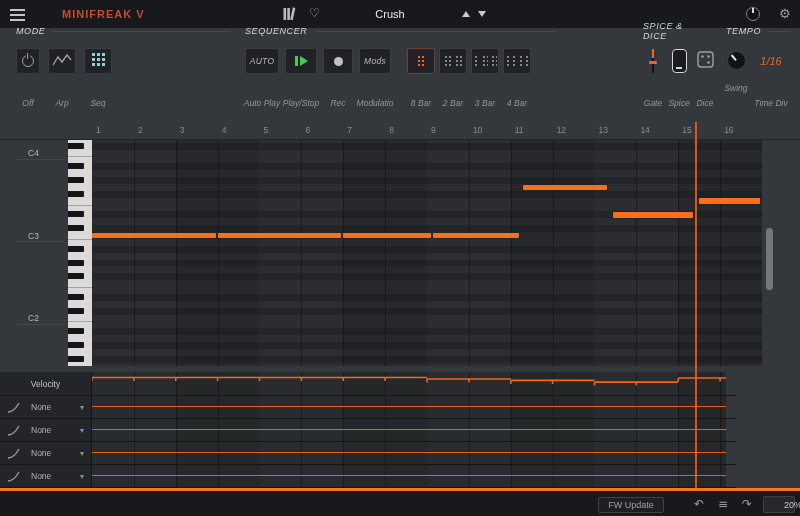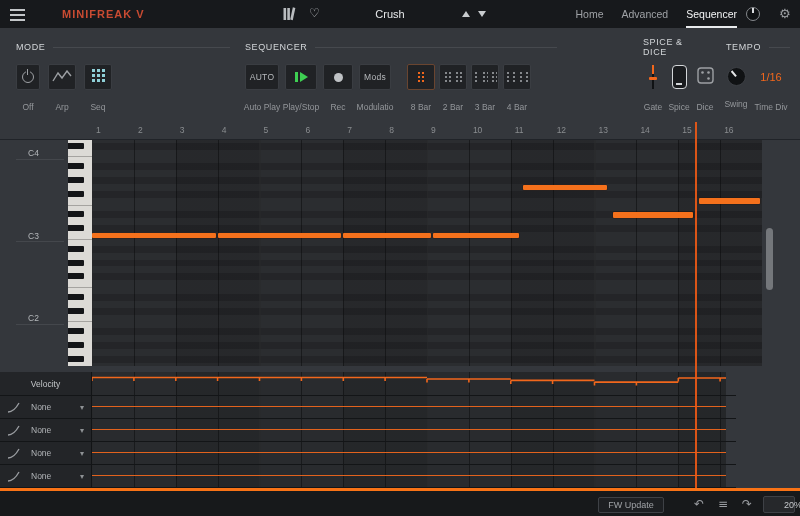--- a/index.html
+++ b/index.html
@@ -25,26 +25,26 @@
   #nav { position:absolute; right:63px; top:0; height:28px; display:flex; gap:18px; }
   .nav-item { height:28px; display:flex; align-items:center; font-size:10.5px; color:#9fa2a6;
               border-bottom:2px solid transparent; padding-top:2px; cursor:pointer; }
   .nav-item.active { color:#f4f5f6; border-bottom-color:#e8eaec; }
   #knob-icon { position:absolute; left:746px; top:7px; width:14px; height:14px; border-radius:50%;
                background:#101214; border:1.5px solid #85888c; }
   #knob-icon::after { content:''; position:absolute; left:5px; top:0px; width:2px; height:5px; background:#d8dadd; }
   #gear-icon { position:absolute; left:779px; top:6px; font-size:13px; color:#9b9ea2; }
 
   
-  .panel { position:absolute; top:42px; }
+  .panel { position:absolute; top:26px;font-style:italic; }
   .panel-title { display:flex; align-items:center; font-size:9px; letter-spacing:.6px; color:#d3d6d9; height:10px; }
   .panel-title .line { flex:1; height:1px; background:#46494e; margin-left:8px; }
   .panel-controls { display:flex; margin-top:12px; align-items:flex-start; }
   .ctrl { display:flex; flex-direction:column; align-items:center; }
-  .ctrl .lbl { margin-top:12px; font-size:8.5px; color:#94979b; white-space:nowrap; }
+  .ctrl .lbl { margin-top:24px; font-size:8.5px; color:#94979b; white-space:nowrap; }
   .btn { background:#202225; border:1px solid #3a3d42; border-radius:2px; height:26px;
          display:flex; align-items:center; justify-content:center; cursor:pointer; }
   .txtbtn { font-size:8.5px; color:#b6b9bc; letter-spacing:.3px; }
 
   
   .power-icon { position:relative; width:12px; height:12px; border:1.5px solid #9da0a4; border-radius:50%; }
   .power-icon::before { content:''; position:absolute; left:2.5px; top:-3px; width:4px; height:4px; background:#202225; }
   .power-icon::after  { content:''; position:absolute; left:3.7px; top:-3.5px; width:1.6px; height:6px; background:#9da0a4; }
 
   
@@ -141,25 +141,20 @@
       <svg width="13" height="14" viewBox="0 0 13 14">
           <rect x="0.5" y="1" width="2.6" height="12" fill="#b9bcbf"></rect>
           <rect x="4.3" y="1" width="2.6" height="12" fill="#b9bcbf"></rect>
           <rect x="8.5" y="0.5" width="2.6" height="12.5" fill="#b9bcbf" transform="rotate(12 9.8 6.7)"></rect>
         </svg>
     </span>
     <span id="fav-icon" class="ico">♡</span>
     <div id="preset-name">Crush</div>
     <div class="tri-up" style="left:462px"></div>
     <div class="tri-dn" style="left:478px"></div>
-    <div id="nav">
-      <div class="nav-item">Home</div>
-      <div class="nav-item">Advanced</div>
-      <div class="nav-item active">Sequencer</div>
-    </div>
     <div id="knob-icon"></div>
     <span id="gear-icon" class="ico">⚙</span>
   </div>
 
   <div class="panel" style="left:16px;width:214px;">
     <div class="panel-title">
         <span>MODE</span>
         <div class="line"></div>
       </div>
     <div class="panel-controls" style="gap:8px;">

